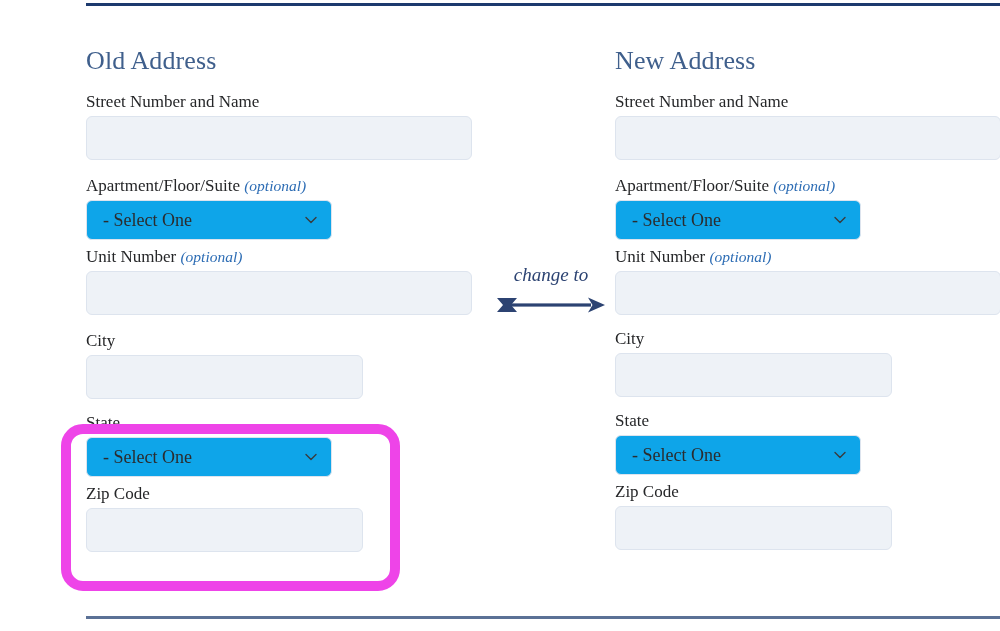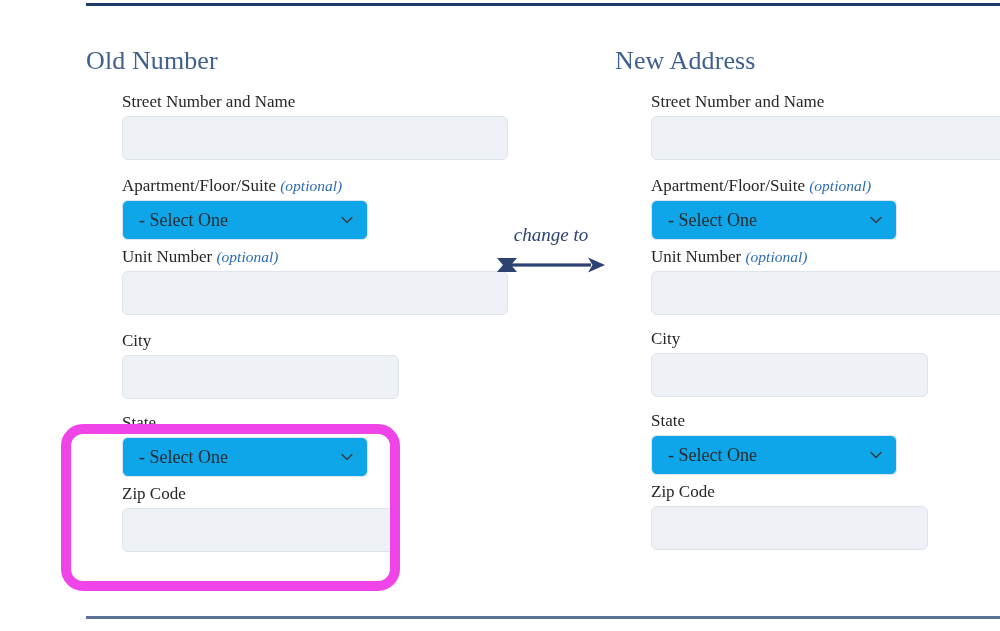--- a/index.html
+++ b/index.html
@@ -54,21 +54,20 @@
     color: #3f5f8c;
     letter-spacing: 0.1px;
     margin: 0;
     padding: 0;
     line-height: 30px;
     white-space: nowrap;
   }
 
   .field {
     position: relative;
-    margin-left: 36px;
   }
 
   .field-label {
     font-family: "Liberation Serif", "DejaVu Serif", serif;
     font-size: 17px;
     color: #252628;
     line-height: 20px;
     white-space: nowrap;
     padding: 0;
     margin: 0;
@@ -121,20 +120,21 @@
     width: 112px;
     text-align: center;
   }
   .change-text {
     font-family: "Liberation Serif", "DejaVu Serif", serif;
     font-style: italic;
     font-size: 19px;
     color: #2c4372;
     line-height: 22px;
     white-space: nowrap;
+    margin-top: 40px;
   }
   .arrow-wrap {
     margin-top: 9px;
     height: 20px;
   }
 
   
   .highlight-box {
     position: absolute;
     left: 61px;
@@ -149,21 +149,21 @@
 </style>
 </head>
 <body>
 
 <div class="page">
 
   <div class="rule-top"></div>
 
   <div class="col col-old">
 
-    <div class="col-heading">Old Number</div>
+    <div class="col-heading">Old Address</div>
 
     <div class="field" style="margin-top:16px;">
       <div class="field-label">Street Number and Name</div>
       <div class="input-box" style="margin-top:4px; width:386px; height:44px;"></div>
     </div>
 
     <div class="field" style="margin-top:16px;">
       <div class="field-label">
         <span>Apartment/Floor/Suite</span>
         <span class="optional">(optional)</span>

